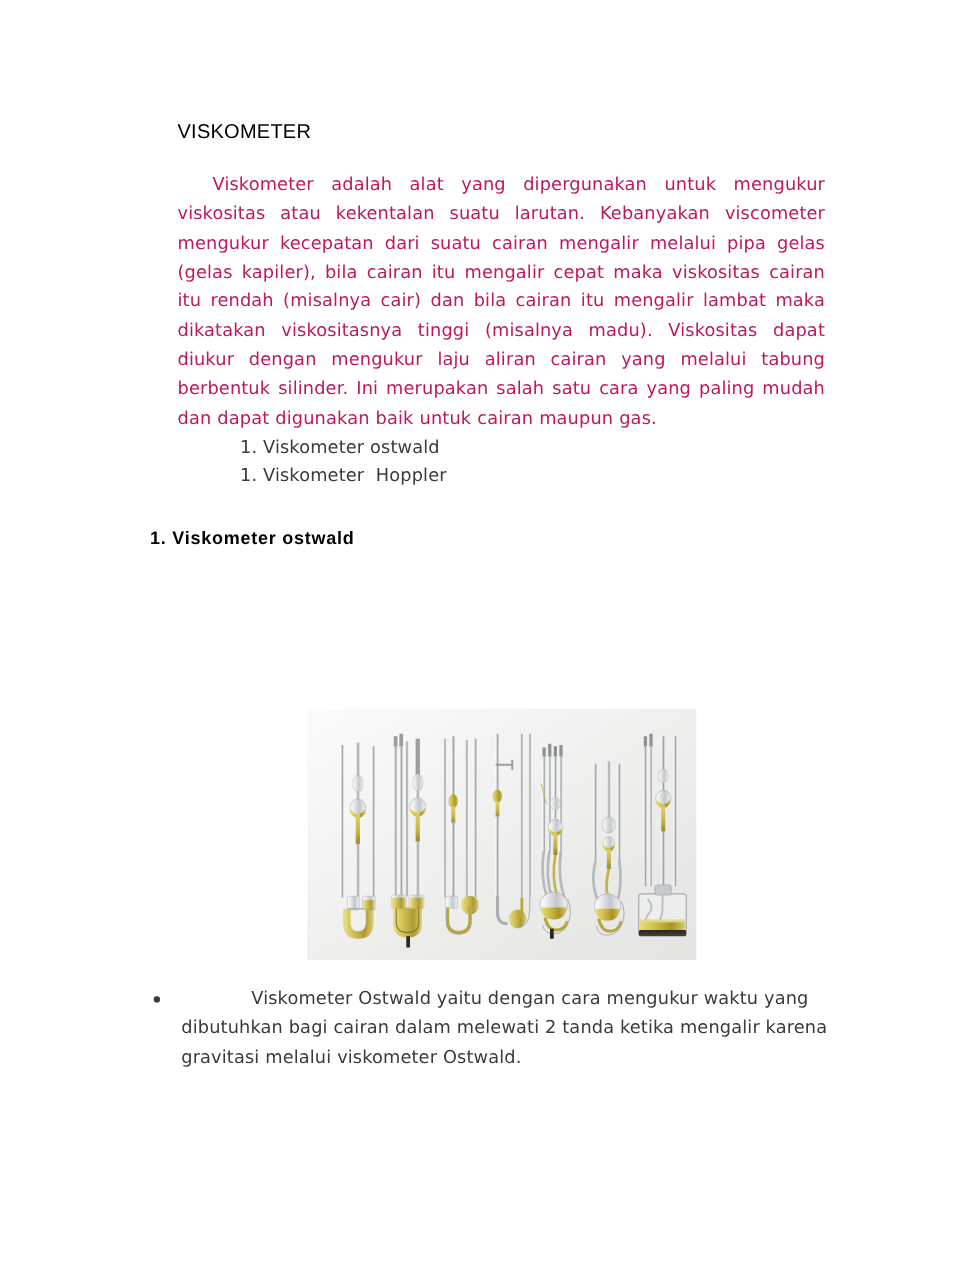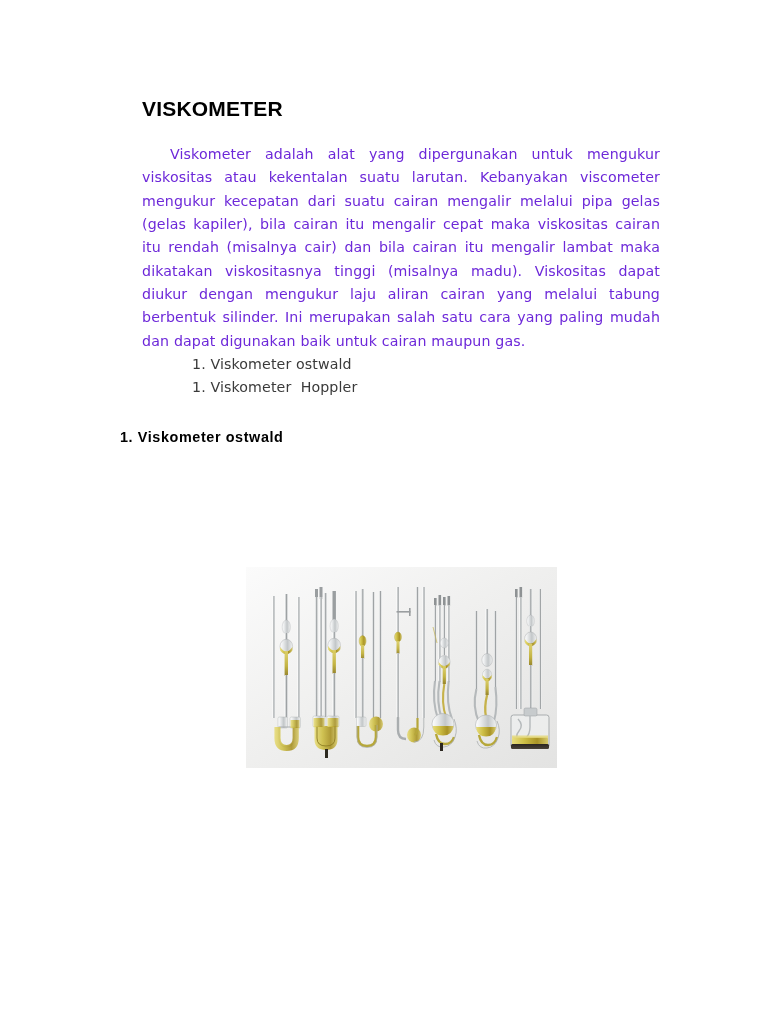--- a/index.html
+++ b/index.html
@@ -24,32 +24,32 @@
 
   .content {
     position: absolute;
     left: 120px;
     top: 96px;
     width: 545px;
   }
 
   .doc-title {
     font-family: "Liberation Sans", "DejaVu Sans", sans-serif;
-    font-weight: bold;
-    font-size: 21px;
+    font-weight: normal;
+    font-size: 16px;
     letter-spacing: 0.2px;
     color: #000000;
     margin: 0 0 22px 22px;
     line-height: 1.2;
   }
 
   .para {
     font-size: 14.2px;
     line-height: 23.3px;
-    color: #6d28d9;
+    color: #be185d;
     text-align: justify;
     text-justify: inter-word;
     margin: 0 0 0 22px;
     width: 518px;
     letter-spacing: 0.12px;
     word-spacing: 0.2px;
   }
   .para.indent::before {
     content: "";
     display: inline-block;
@@ -335,15 +335,19 @@
         <path d="M272 152 Q278 158 273 164 Q268 170 274 174" fill="none" stroke="#b5b9bb" stroke-width="1.4"></path>
         <path d="M284 149 L284 160 Q284 167 280 171" fill="none" stroke="#b5b9bb" stroke-width="1.4"></path>
         <rect x="266" y="170" width="36" height="11" rx="1.8" fill="url(#liq)"></rect>
         <rect x="265" y="177" width="38" height="5" rx="1.5" fill="url(#darkband)"></rect>
         <rect x="266" y="168.5" width="36" height="2.5" fill="#e4d87e" opacity="0.85"></rect>
       </g>
     </svg>
   </div>
 
   <ul class="bullet-list">
+    <li>
+      <span class="dot"></span>
+      <span class="lead"></span><span>Viskometer Ostwald yaitu dengan cara mengukur waktu yang dibutuhkan bagi cairan dalam melewati 2 tanda ketika mengalir karena  gravitasi melalui viskometer Ostwald.</span>
+    </li>
   </ul>
 
 </div>
 
 </body></html>

